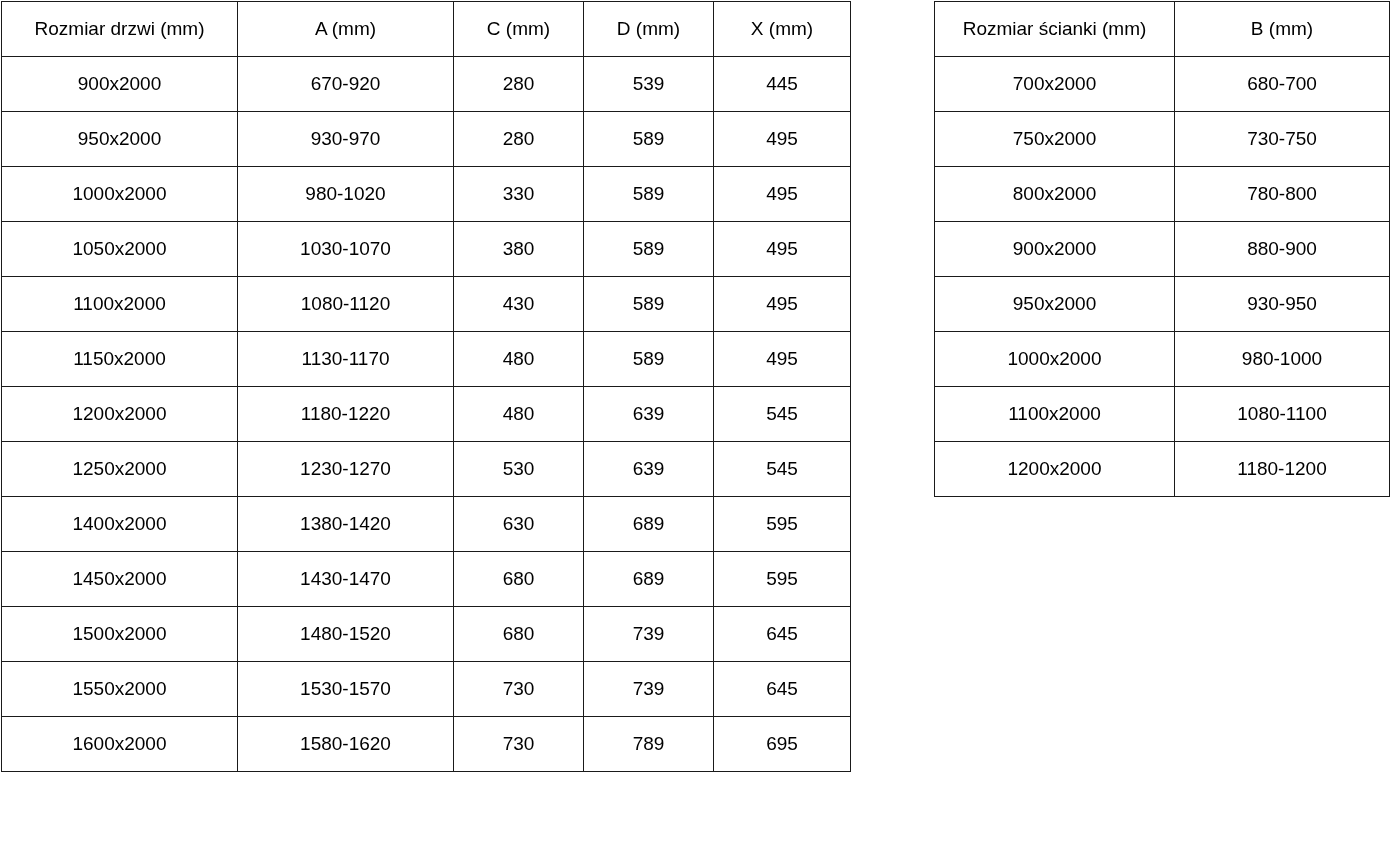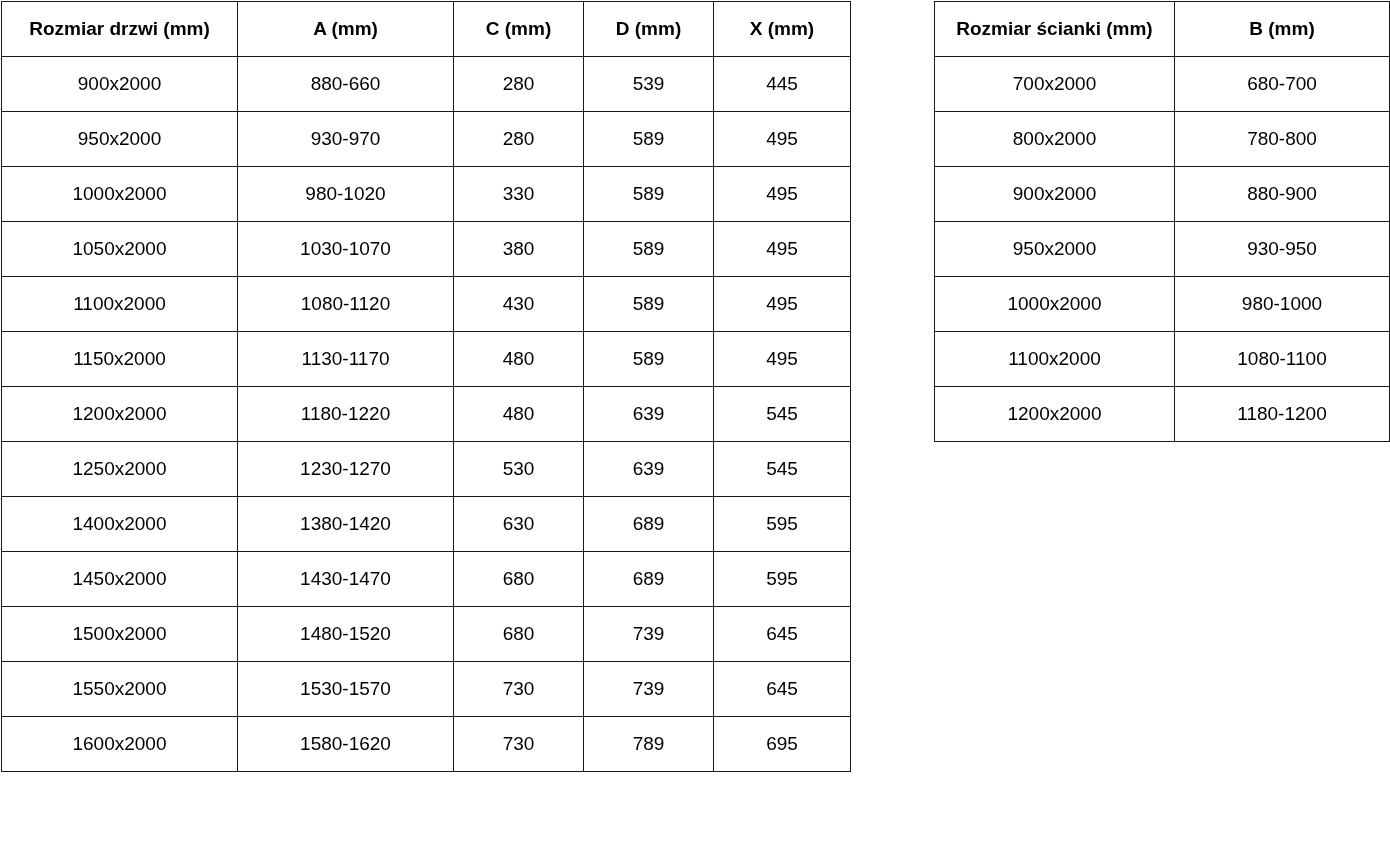--- a/index.html
+++ b/index.html
@@ -27,21 +27,21 @@
   th, td {
     border: 1px solid #1a1a1a;
     text-align: center;
     vertical-align: middle;
     font-size: 19px;
     height: 54px;
     padding: 0 4px;
     white-space: nowrap;
   }
   th {
-    font-weight: bold;
+    font-weight: normal;
   }
   td {
     font-weight: normal;
   }
 
   
   #table-doors-wrap {
     position: absolute;
     left: 1px;
     top: 1px;
@@ -80,21 +80,21 @@
           <th>Rozmiar drzwi (mm)</th>
           <th>A (mm)</th>
           <th>C (mm)</th>
           <th>D (mm)</th>
           <th>X (mm)</th>
         </tr>
       </thead>
       <tbody>
         <tr>
           <td>900x2000</td>
-          <td>880-660</td>
+          <td>670-920</td>
           <td>280</td>
           <td>539</td>
           <td>445</td>
         </tr>
         <tr>
           <td>950x2000</td>
           <td>930-970</td>
           <td>280</td>
           <td>589</td>
           <td>495</td>
@@ -191,20 +191,24 @@
           <th>Rozmiar ścianki (mm)</th>
           <th>B (mm)</th>
         </tr>
       </thead>
       <tbody>
         <tr>
           <td>700x2000</td>
           <td>680-700</td>
         </tr>
         <tr>
+          <td>750x2000</td>
+          <td>730-750</td>
+        </tr>
+        <tr>
           <td>800x2000</td>
           <td>780-800</td>
         </tr>
         <tr>
           <td>900x2000</td>
           <td>880-900</td>
         </tr>
         <tr>
           <td>950x2000</td>
           <td>930-950</td>

